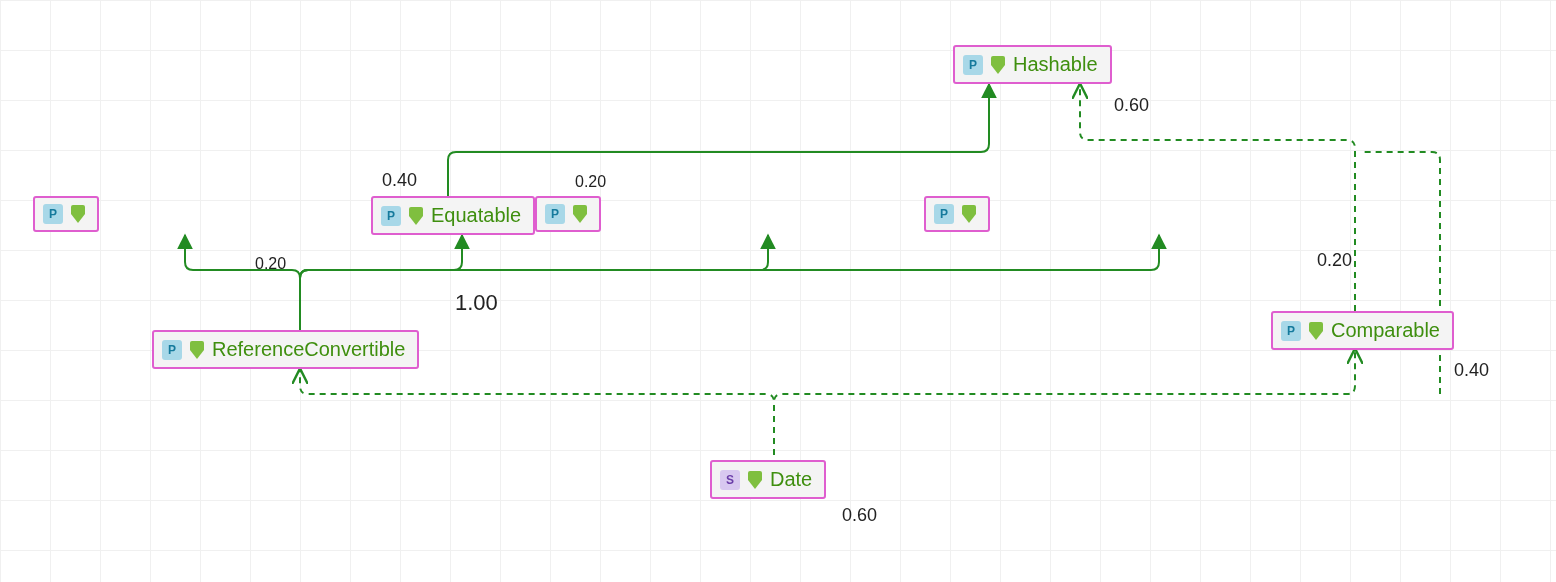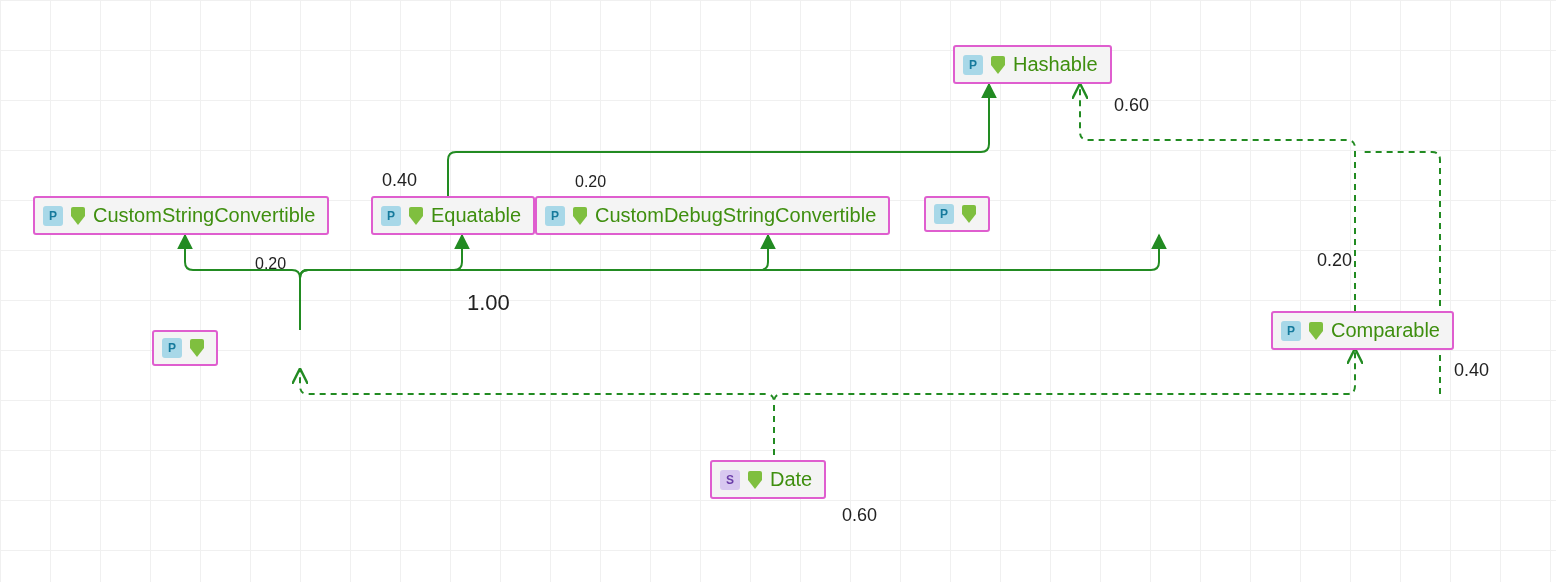--- a/index.html
+++ b/index.html
@@ -49,53 +49,52 @@
 </svg>
 
 <div class="node" style="left:953px;top:45px;">
   <span class="badge badge-p">P</span>
   <span class="shield"></span>
   <span>Hashable</span>
 </div>
 <div class="node" style="left:33px;top:196px;">
   <span class="badge badge-p">P</span>
   <span class="shield"></span>
-  <span>CustomStringConvertible</span>
 </div>
 <div class="node" style="left:371px;top:196px;">
   <span class="badge badge-p">P</span>
   <span class="shield"></span>
   <span>Equatable</span>
 </div>
 <div class="node" style="left:535px;top:196px;">
   <span class="badge badge-p">P</span>
   <span class="shield"></span>
-  <span>CustomDebugStringConvertible</span>
 </div>
 <div class="node" style="left:924px;top:196px;">
   <span class="badge badge-p">P</span>
   <span class="shield"></span>
 </div>
 <div class="node" style="left:152px;top:330px;">
   <span class="badge badge-p">P</span>
   <span class="shield"></span>
+  <span>ReferenceConvertible</span>
 </div>
 <div class="node" style="left:1271px;top:311px;">
   <span class="badge badge-p">P</span>
   <span class="shield"></span>
   <span>Comparable</span>
 </div>
 <div class="node" style="left:710px;top:460px;">
   <span class="badge badge-s">S</span>
   <span class="shield"></span>
   <span>Date</span>
 </div>
 
 <span class="label" style="left:1114px;top:95px;">0.60</span>
 <span class="label" style="left:382px;top:170px;">0.40</span>
 <span class="label" style="left:575px;top:173px;font-size:16px;">0.20</span>
 <span class="label" style="left:255px;top:255px;font-size:16px;">0.20</span>
-<span class="label" style="left:467px;top:290px;font-size:22px;">1.00</span>
+<span class="label" style="left:455px;top:290px;font-size:22px;">1.00</span>
 <span class="label" style="left:1317px;top:250px;">0.20</span>
 <span class="label" style="left:1454px;top:360px;">0.40</span>
 <span class="label" style="left:842px;top:505px;">0.60</span>
 
 </div>
 
 </body></html>

